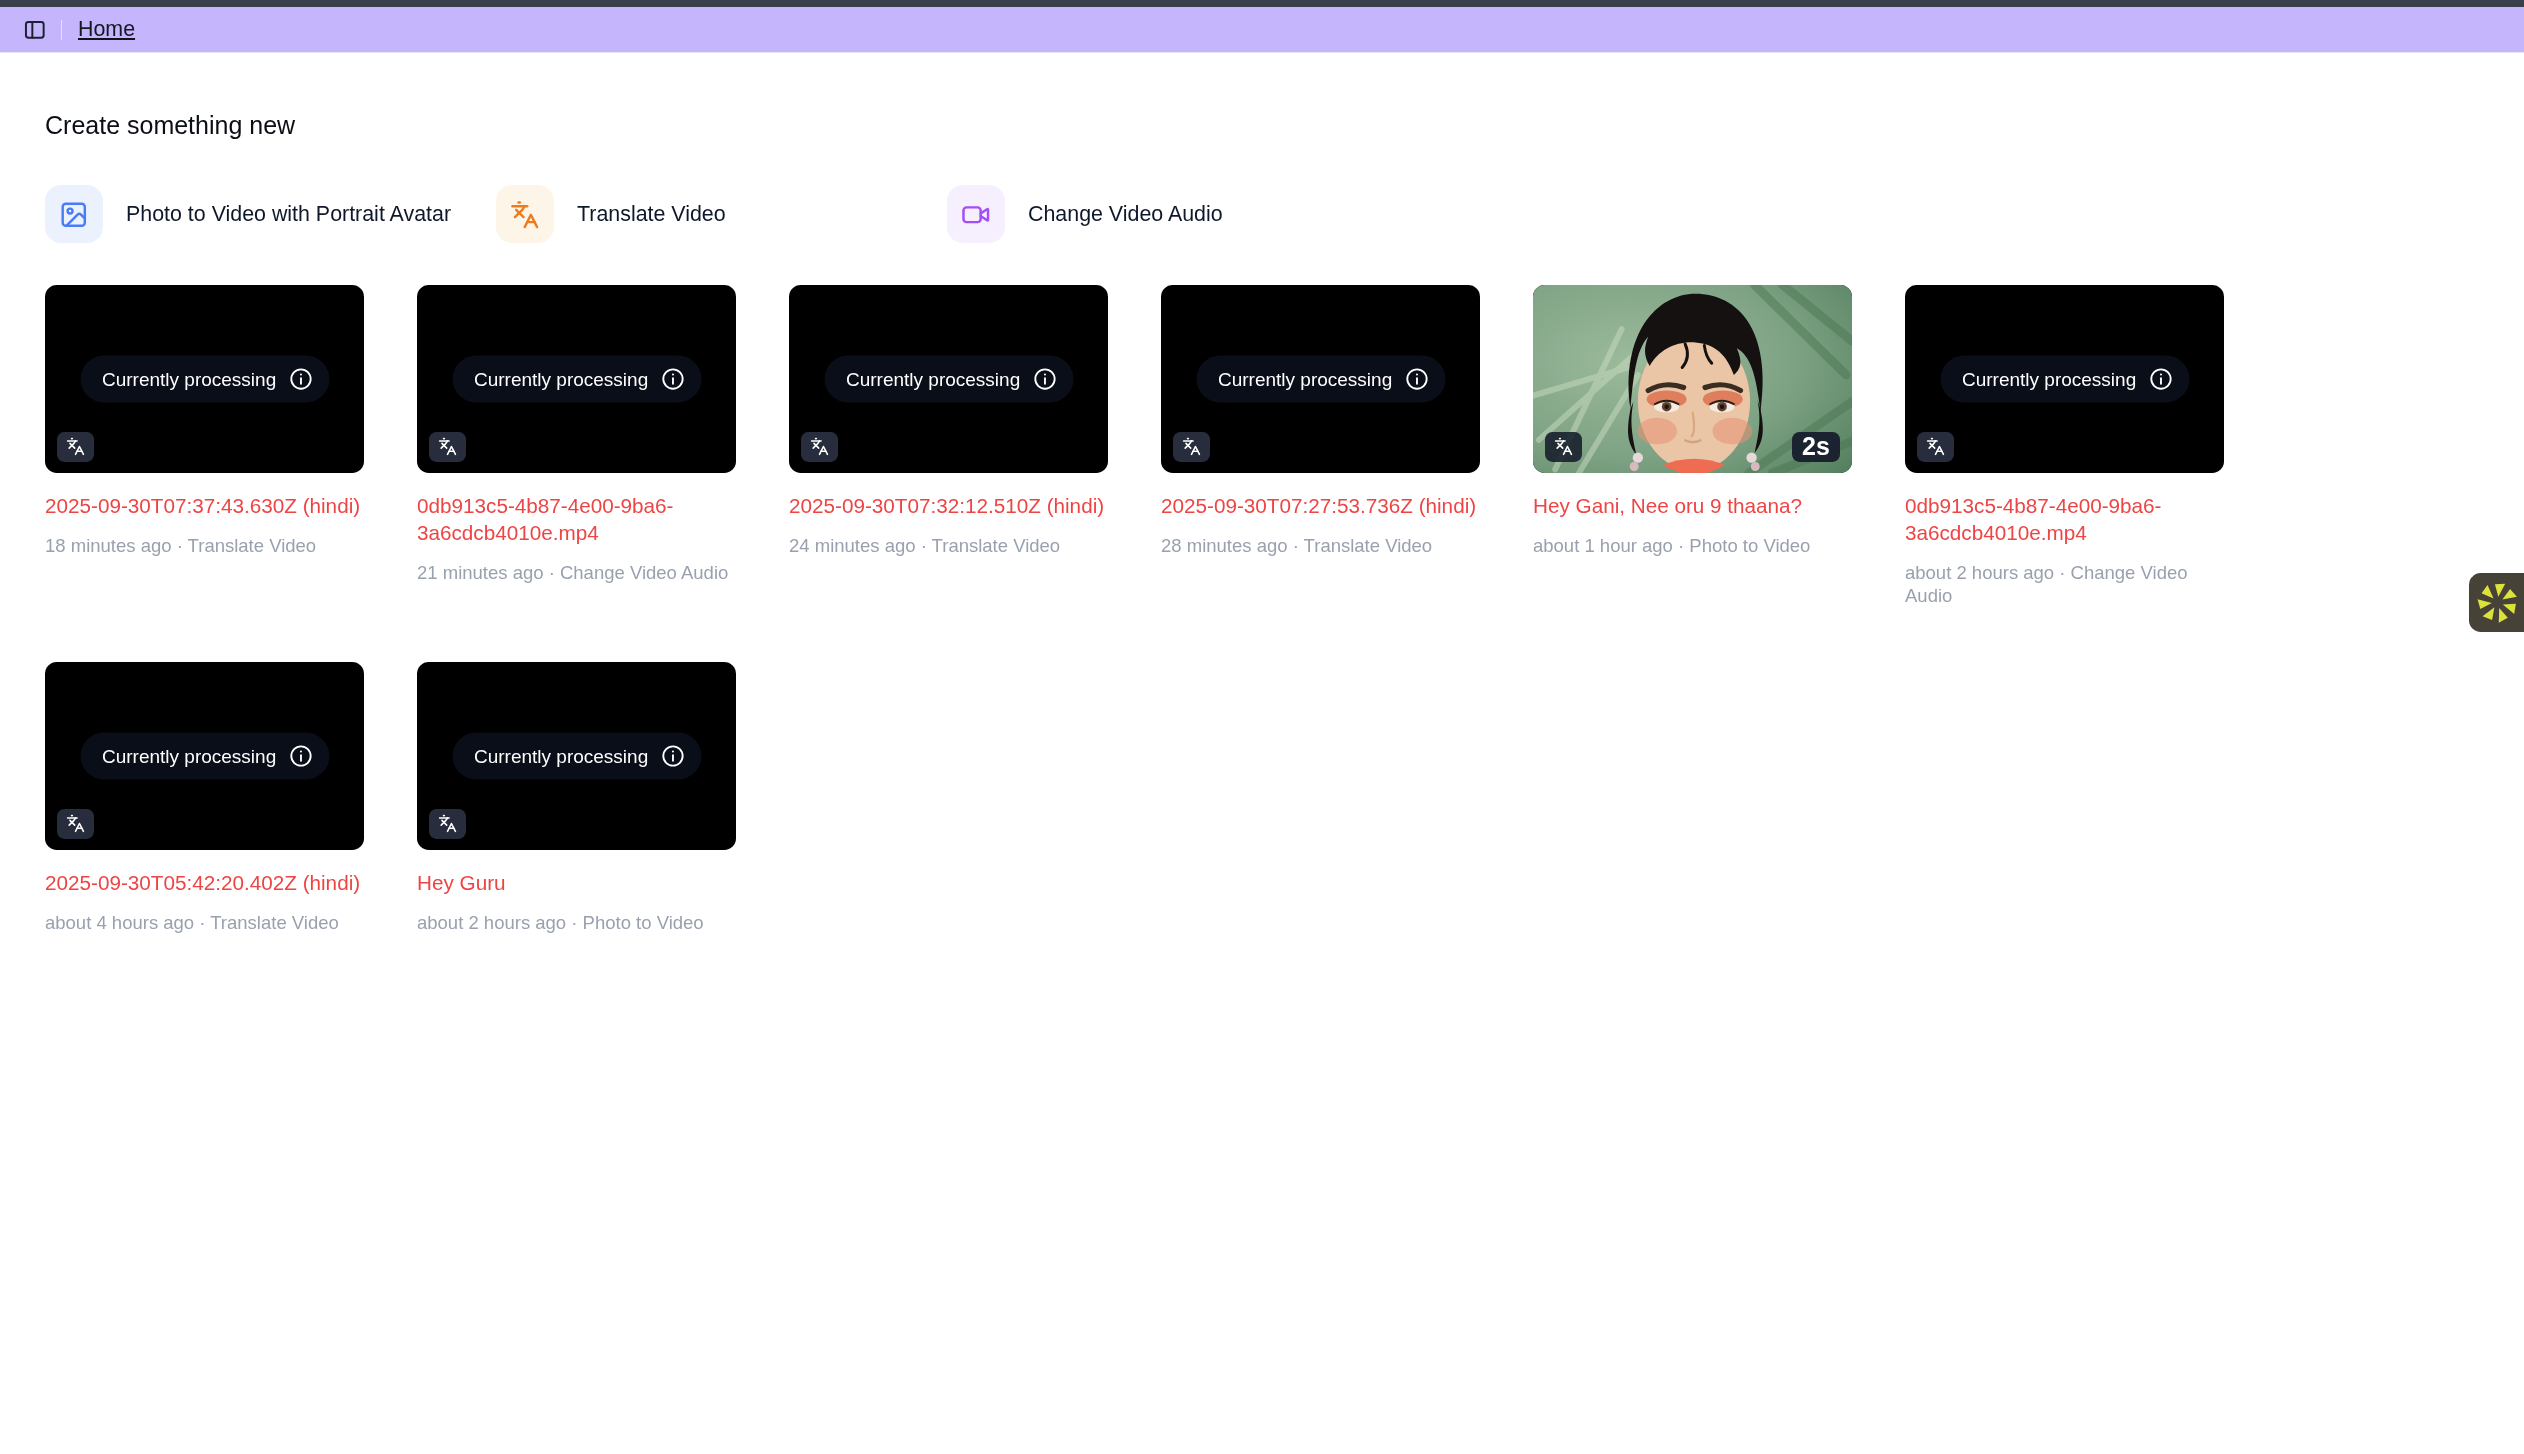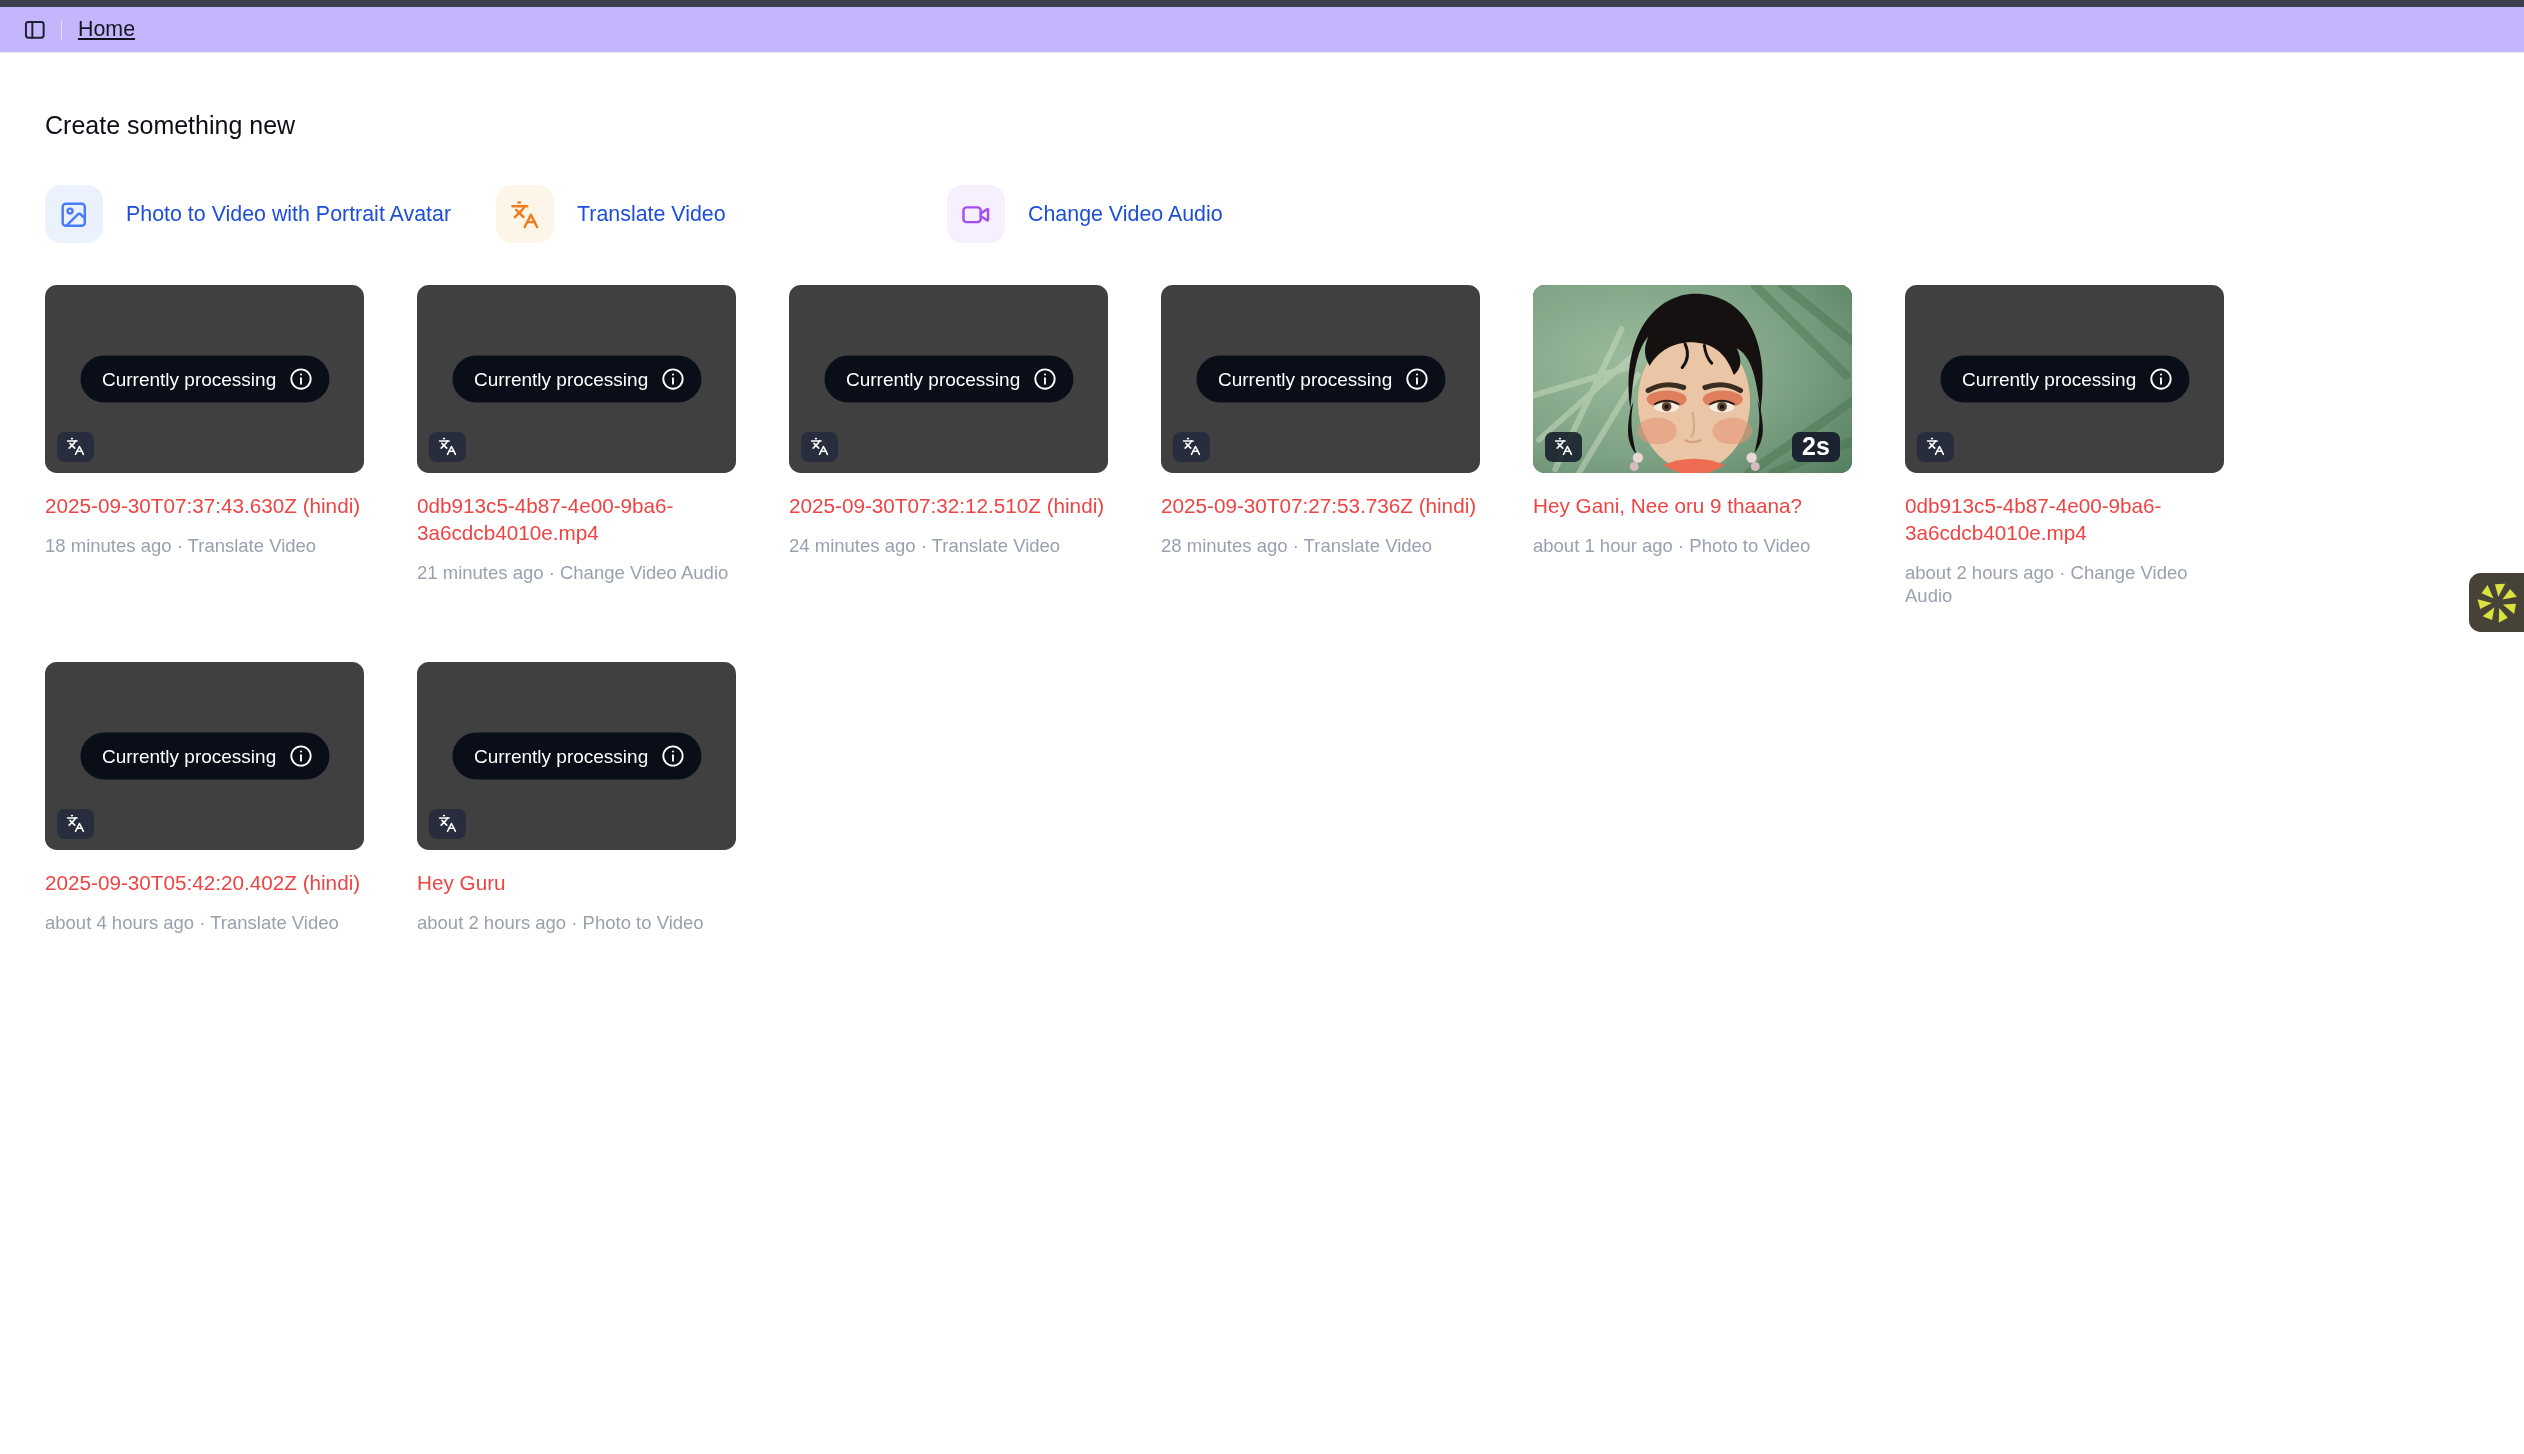--- a/index.html
+++ b/index.html
@@ -16,32 +16,32 @@
 
   .content { padding:0 45px; }
   .h1 { margin-top:58px; font-size:25px; font-weight:400; color:#0b0e15; }
 
   .actions { display:flex; margin-top:45px; }
   .action { width:451px; display:flex; align-items:center; gap:23px; cursor:pointer; }
   .icon-box { width:58px; height:58px; border-radius:16px; display:flex; align-items:center; justify-content:center; flex:0 0 auto; }
   .icon-box.blue   { background:#ebf2fe; }
   .icon-box.orange { background:#fdf5e7; }
   .icon-box.purple { background:#f5effe; }
-  .action-label { font-size:21.4px; font-weight:500; color:#1d4ed8; }
+  .action-label { font-size:21.4px; font-weight:500; color:#0f172a; }
 
   .h2-row { margin-top:89px; display:flex; align-items:center; gap:25px; }
   .h2 { font-size:25px; font-weight:700; color:#0b0e15; }
   .refresh-btn { width:32px; height:32px; border:none; background:transparent; cursor:pointer;
     display:flex; align-items:center; justify-content:center; border-radius:5.9px; }
 
   .grid { margin-top:42px; display:grid; grid-template-columns:repeat(6, 319px);
     column-gap:53px; row-gap:55px; align-items:start; }
   .card { cursor:pointer; }
   .thumb { position:relative; width:319px; height:188px; border-radius:11.8px;
-    background:#404040; overflow:hidden; }
+    background:#000000; overflow:hidden; }
   .pill { position:absolute; left:50%; top:50%; transform:translate(-50%,-50%);
     height:47px; padding:0 16px 0 22px; border-radius:29.5px; background:#0a0e18;
     display:flex; align-items:center; gap:11.8px; color:#fff; font-size:19px; font-weight:500; white-space:nowrap; }
   .lang-badge { position:absolute; left:11.8px; bottom:11.8px; width:37px; height:29.5px;
     border-radius:7.4px; background:#272d3c; display:flex; align-items:center; justify-content:center; }
   .thumb.photo .lang-badge { background:rgba(22,28,42,0.88); }
   .duration-badge { position:absolute; right:11.8px; bottom:11.8px; height:29.5px; padding:0 10.3px;
     border-radius:7.4px; background:#1c2330; color:#fff; font-size:25px; font-weight:700;
     display:flex; align-items:center; }
   .card-title { margin-top:19px; font-size:20.7px; line-height:27px; font-weight:500; color:#ef4444; overflow-wrap:anywhere; }

